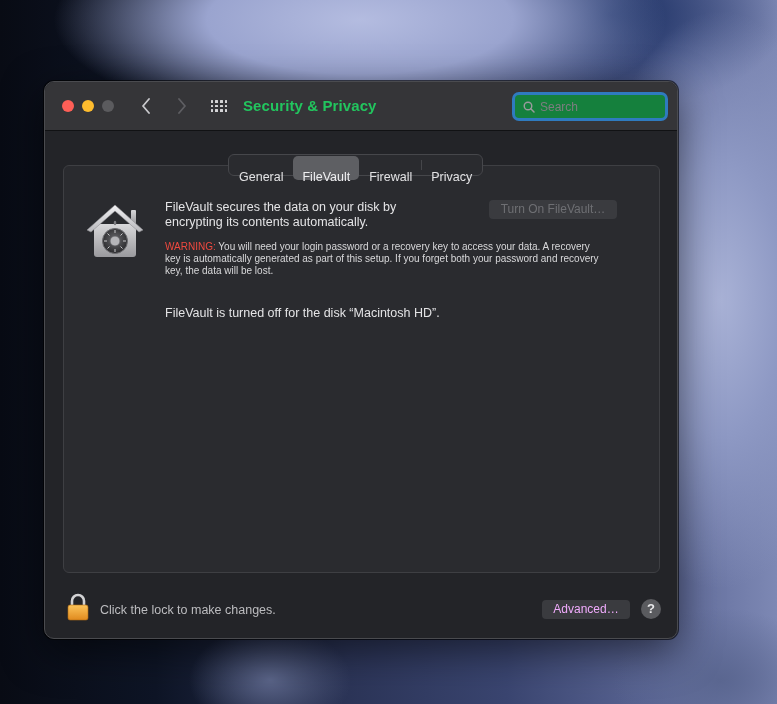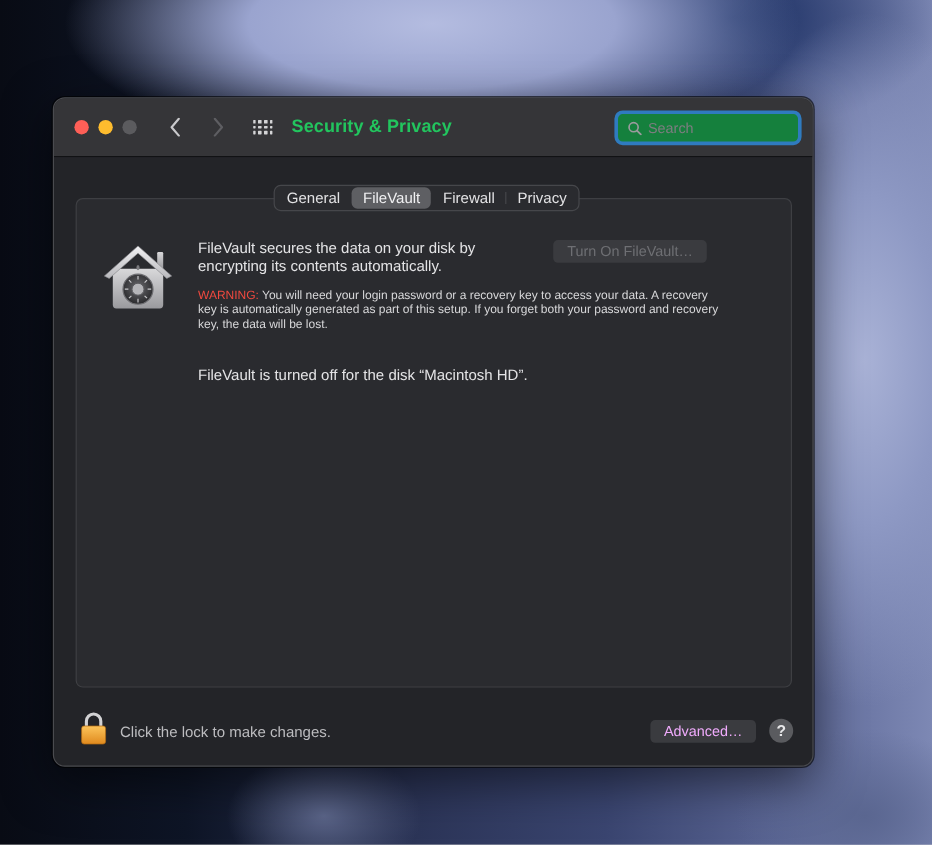--- a/index.html
+++ b/index.html
@@ -131,21 +131,21 @@
       background: #2a2b2f;
       border: 1px solid #46474b;
       border-radius: 6px;
       padding: 1px;
       box-sizing: border-box;
       z-index: 2;
     }
     .tab {
       font-size: 12.5px;
       color: #e2e2e4;
-      padding: 0 9px;
+      padding: 12px 9px;
       line-height: 18px;
       border-radius: 5px;
       cursor: default;
       position: relative;
     }
     .tab.active {
       background: #5e5f63;
       color: #f0f0f2;
     }
     .tab-sep {
@@ -166,21 +166,21 @@
       position: absolute;
       left: 120px;
       top: 118px;
       width: 270px;
       font-size: 12.5px;
       color: #e4e4e6;
       line-height: 15px;
     }
     .turn-on-btn {
       position: absolute;
-      left: 416px;
+      left: 444px;
       top: 118px;
       width: 128px;
       height: 19px;
       background: #3a3b3f;
       border-radius: 4px;
       color: #6e6f73;
       font-size: 12px;
       text-align: center;
       line-height: 19px;
       border: none;

